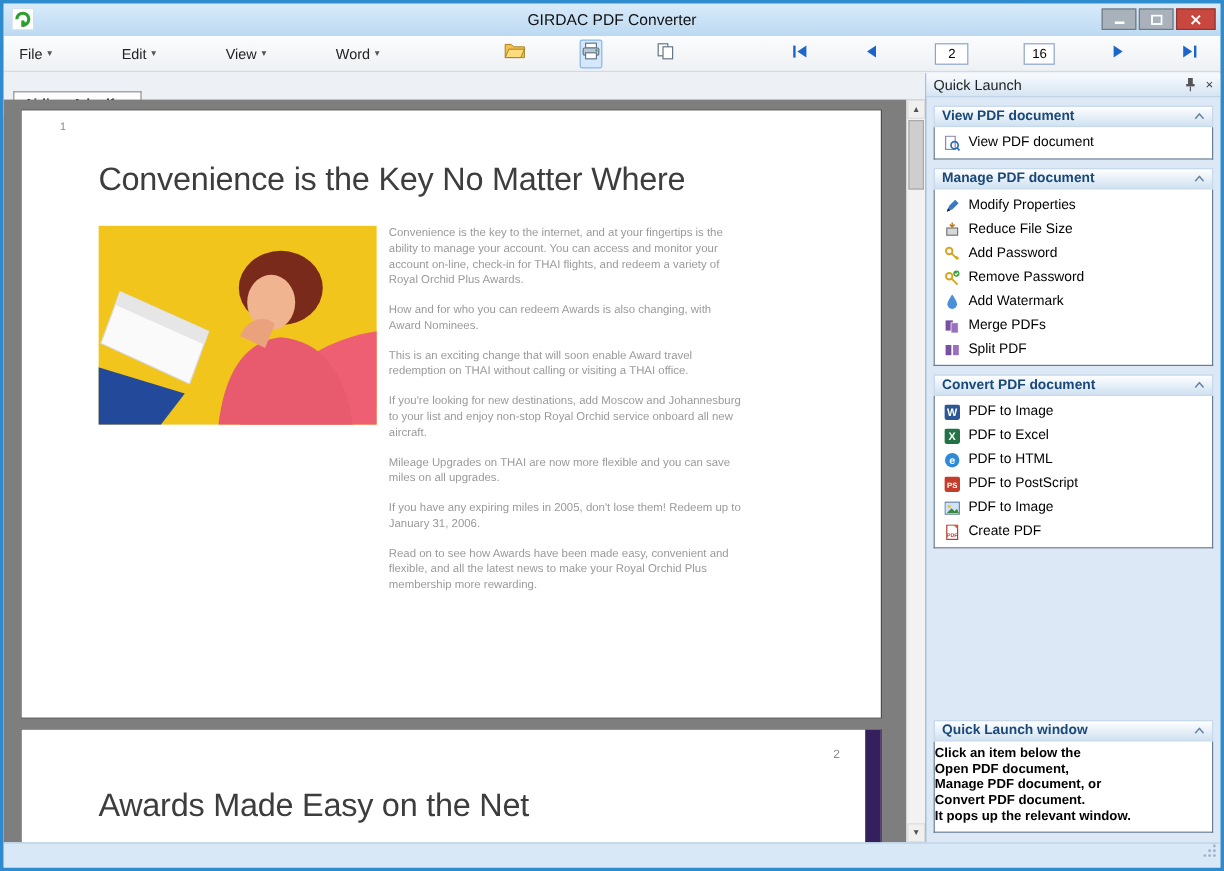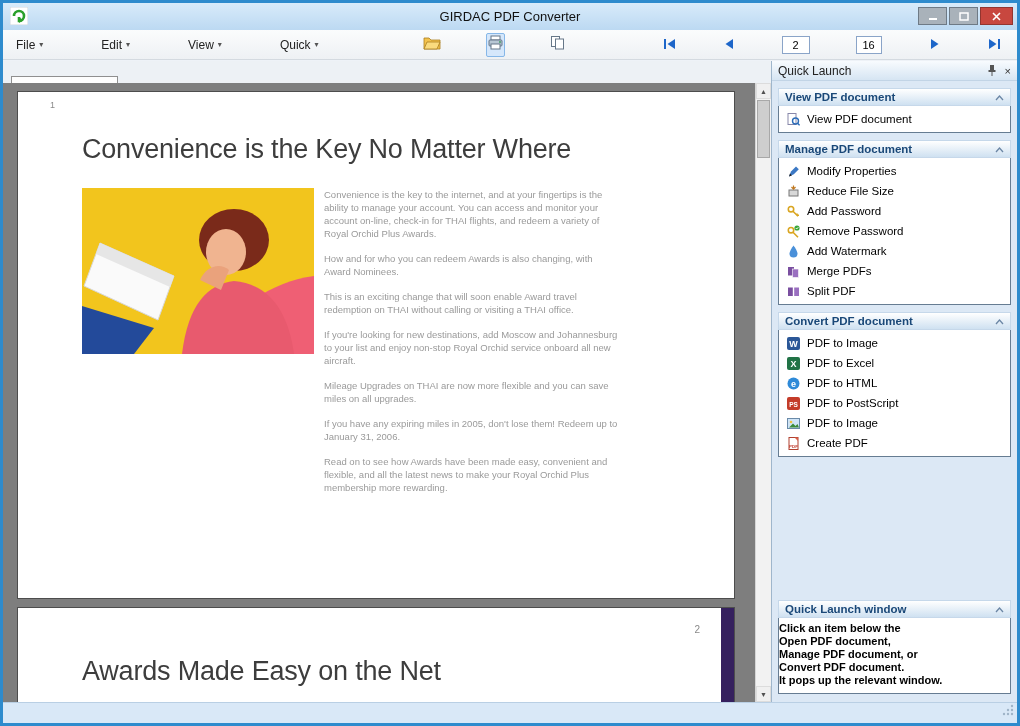--- a/index.html
+++ b/index.html
@@ -129,21 +129,21 @@
     </div>
     <div class="menu">
       <span>Edit</span>
       <span class="arr">▾</span>
     </div>
     <div class="menu">
       <span>View</span>
       <span class="arr">▾</span>
     </div>
     <div class="menu">
-      <span>Quick</span>
+      <span>Word</span>
       <span class="arr">▾</span>
     </div>
     <div class="sep"></div>
 
     <div class="tbtn">
       <span><svg width="18" height="14">
             <path d="M1 2 h5 l2 2 h9 v9 H1 Z" fill="#f3c24c" stroke="#a97d1e" stroke-width="0.8"></path>
             <path d="M1 13 L4 6 H17 L14 13 Z" fill="#fadb7e" stroke="#a97d1e" stroke-width="0.8"></path>
           </svg></span>
     </div>

